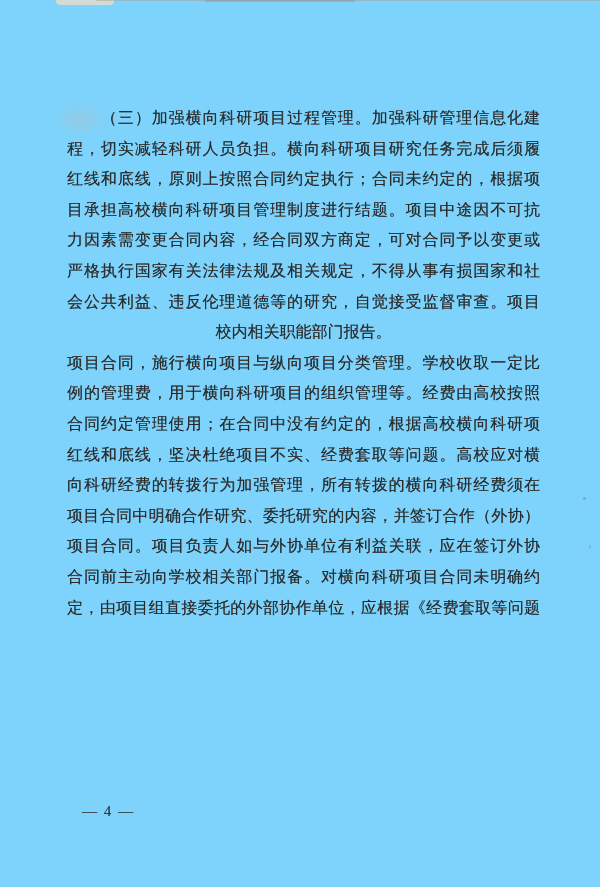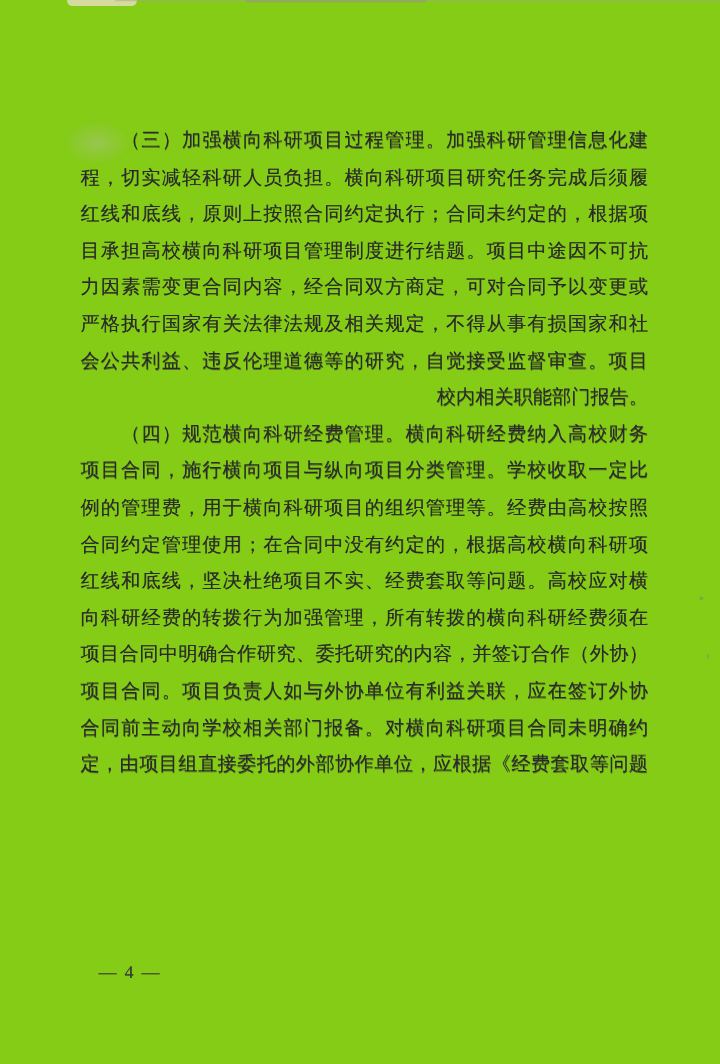--- a/index.html
+++ b/index.html
@@ -4,42 +4,42 @@
 <style>
   html, body {
     margin: 0;
     padding: 0;
     background: #ffffff;
   }
   .page {
     position: relative;
     width: 600px;
     height: 887px;
-    background: #84cc16;
+    background: #7dd3fc;
     overflow: hidden;
     font-family: "Liberation Serif", "DejaVu Serif", serif;
   }
   .text-block {
     position: absolute;
     left: 67px;
     top: 103px;
     width: 473px;
     color: #2a2a2a;
     font-size: 16px;
     line-height: 30.6px;
     text-shadow: 0.3px 0.3px 0.4px rgba(40,40,40,0.55);
   }
   .line {
     margin: 0;
     padding: 0;
     text-align: justify;
     text-align-last: justify;
   }
   .line.unjustified {
-    text-align: right;
+    text-align: center;
     text-align-last: auto;
   }
   .page-number {
     position: absolute;
     left: 82px;
     top: 803px;
     font-size: 15px;
     color: #3a3a3a;
     letter-spacing: 1.5px;
     text-shadow: 0.2px 0.2px 0.3px rgba(40,40,40,0.5);
@@ -102,21 +102,20 @@
 
   <div class="text-block">
     <p class="line">　　（三）加强横向科研项目过程管理。加强科研管理信息化建</p>
     <p class="line">程，切实减轻科研人员负担。横向科研项目研究任务完成后须履</p>
     <p class="line">红线和底线，原则上按照合同约定执行；合同未约定的，根据项</p>
     <p class="line">目承担高校横向科研项目管理制度进行结题。项目中途因不可抗</p>
     <p class="line">力因素需变更合同内容，经合同双方商定，可对合同予以变更或</p>
     <p class="line">严格执行国家有关法律法规及相关规定，不得从事有损国家和社</p>
     <p class="line">会公共利益、违反伦理道德等的研究，自觉接受监督审查。项目</p>
     <p class="line unjustified">校内相关职能部门报告。</p>
-    <p class="line">　　（四）规范横向科研经费管理。横向科研经费纳入高校财务</p>
     <p class="line">项目合同，施行横向项目与纵向项目分类管理。学校收取一定比</p>
     <p class="line">例的管理费，用于横向科研项目的组织管理等。经费由高校按照</p>
     <p class="line">合同约定管理使用；在合同中没有约定的，根据高校横向科研项</p>
     <p class="line">红线和底线，坚决杜绝项目不实、经费套取等问题。高校应对横</p>
     <p class="line">向科研经费的转拨行为加强管理，所有转拨的横向科研经费须在</p>
     <p class="line">项目合同中明确合作研究、委托研究的内容，并签订合作（外协）</p>
     <p class="line">项目合同。项目负责人如与外协单位有利益关联，应在签订外协</p>
     <p class="line">合同前主动向学校相关部门报备。对横向科研项目合同未明确约</p>
     <p class="line">定，由项目组直接委托的外部协作单位，应根据《经费套取等问题</p>
   </div>

